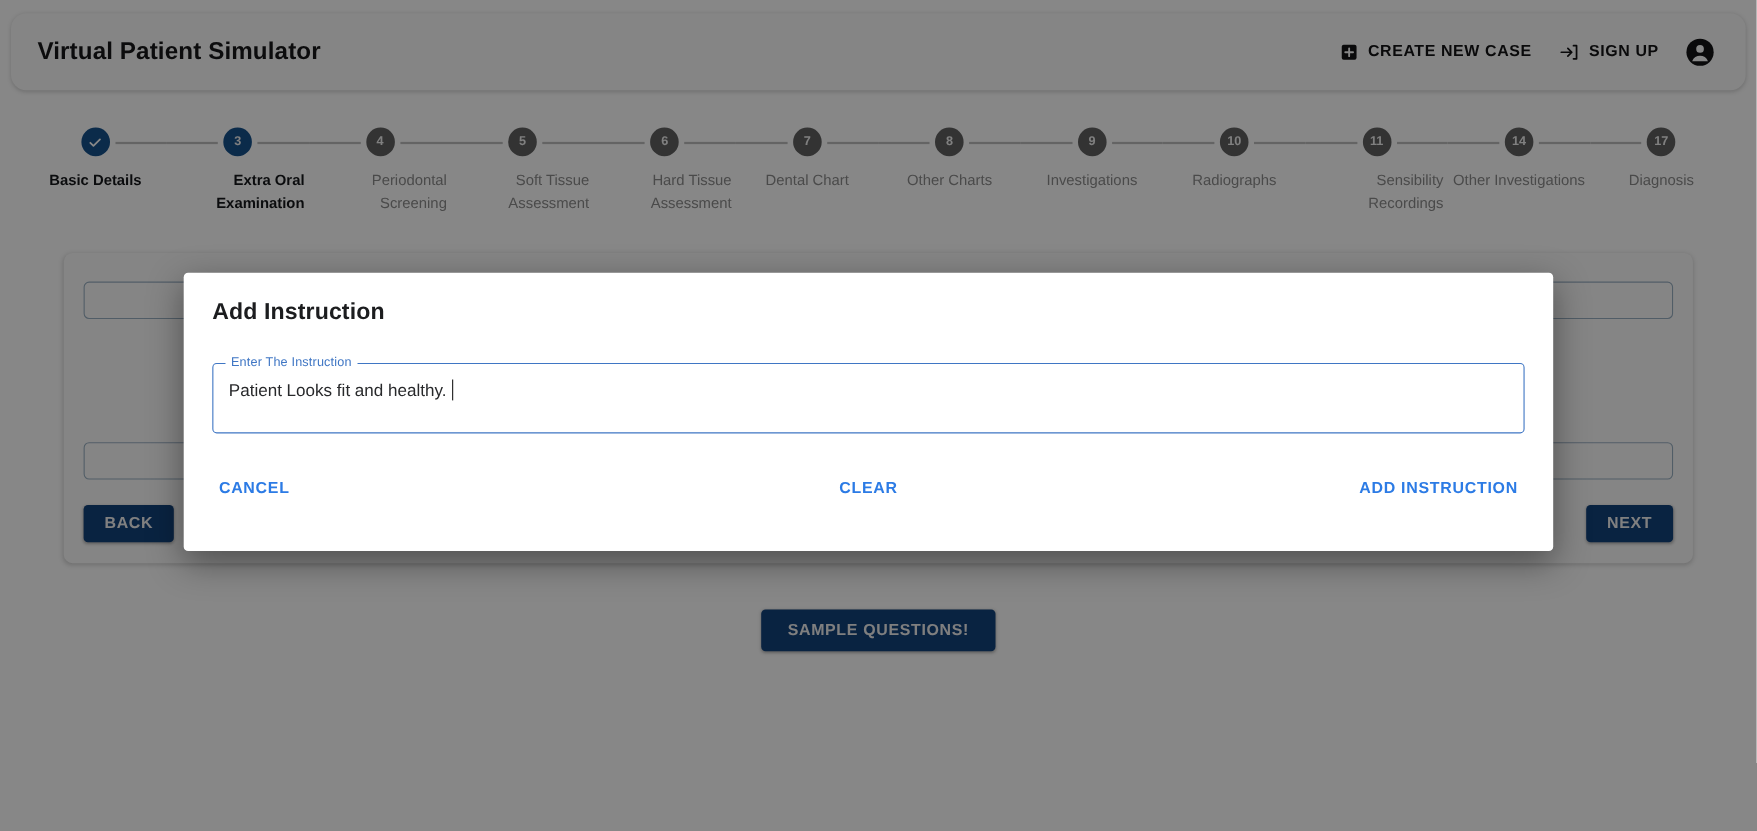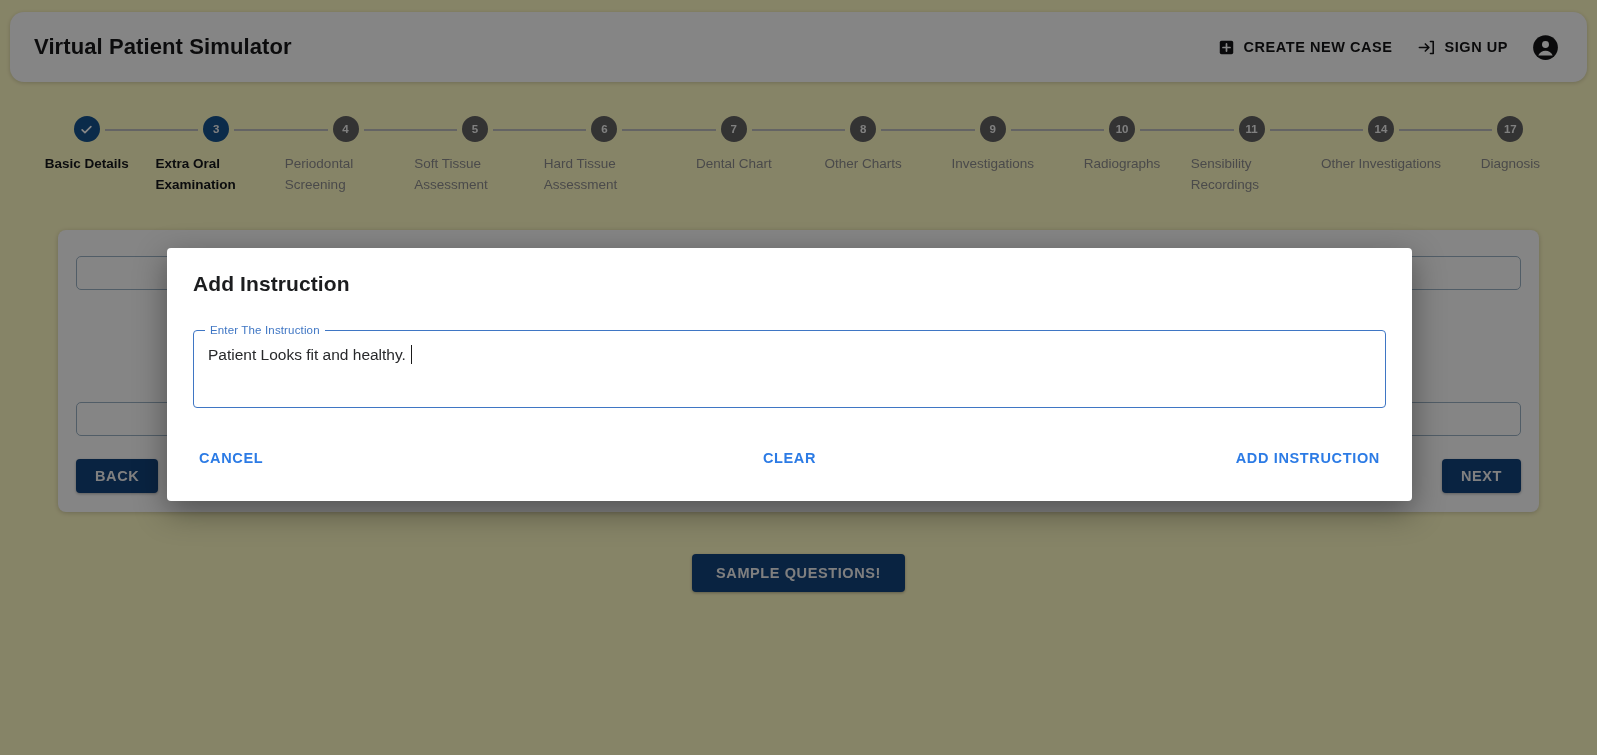--- a/index.html
+++ b/index.html
@@ -10,21 +10,21 @@
     overflow: hidden;
     font-family: "Liberation Sans", sans-serif;
     background: #e8e8e8;
   }
 
   
   #app {
     position: relative;
     width: 1597px;
     height: 755px;
-    background: #fef9c3;
+    background: #ffffff;
   }
 
   
   #page {
     position: absolute;
     inset: 0;
     padding: 0 10px;
   }
 
   
@@ -114,21 +114,21 @@
     height: 1.5px;
     background: #bdbdbd;
     z-index: 1;
   }
   .connector.left  { left: 0;  right: calc(50% + 18px); }
   .connector.right { right: 0; left: calc(50% + 18px); }
   .step-label {
     margin-top: 11px;
     font-size: 13.5px;
     line-height: 21px;
-    text-align: left;
+    text-align: right;
     color: #8d8d8d;
     font-weight: 400;
     padding: 0 4px;
   }
   .step.done .step-label,
   .step.active .step-label { color: #16181b; font-weight: 700; }
   .check-glyph { display: block; width: 15px; height: 15px; }
 
   
   .main-card {
@@ -227,21 +227,21 @@
   }
 
   .ff-wrap {
     position: relative;
     margin: 34px 26px 0 26px;
   }
   .ff-box {
     position: relative;
     border: 1px solid #3f76c4;
     border-radius: 4px;
-    height: 78px;
+    height: 64px;
     padding: 14px 14px 0 14px;
   }
   .ff-notch {
     position: absolute;
     top: -8px;
     left: 11px;
     background: #ffffff;
     padding: 0 5px;
     font-size: 11.5px;
     color: #3f76c4;

